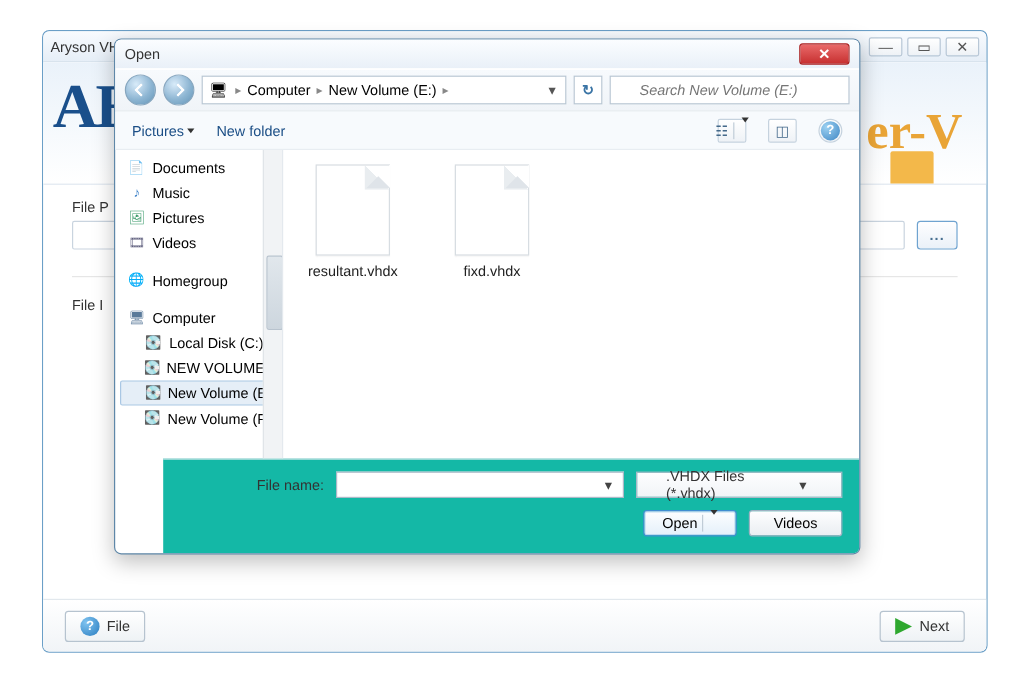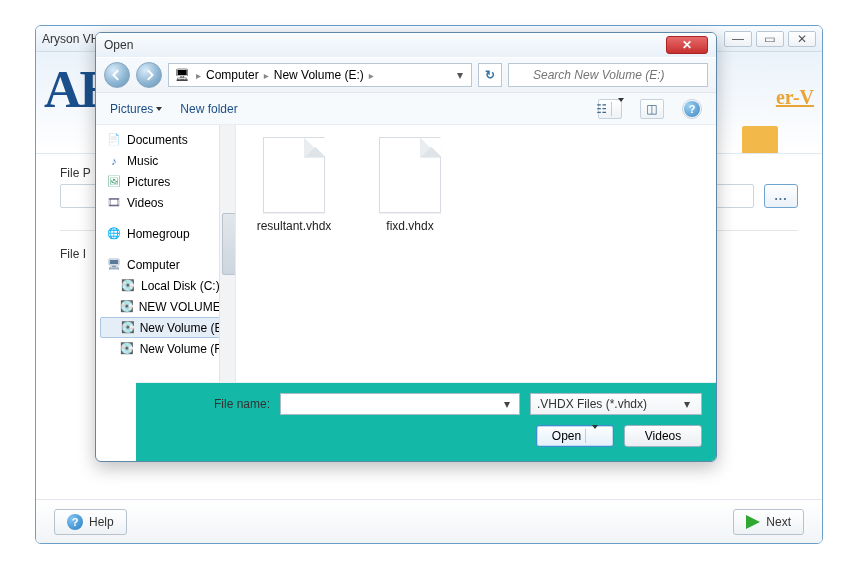--- a/index.html
+++ b/index.html
@@ -6,21 +6,21 @@
 body { background: #fff; width: 853px; height: 569px; position: relative; overflow: hidden; }
 
 
 .app-window { position: absolute; left: 35px; top: 25px; width: 788px; height: 519px; border: 1px solid #6b9fc7; border-radius: 6px; background: #fff; overflow: hidden; }
 .app-titlebar { height: 26px; background: linear-gradient(#f8fbfe,#e6eef7); border-bottom: 1px solid #d0dde9; display: flex; align-items: center; padding: 0 6px; color: #333; }
 .app-title { flex: 1; overflow: hidden; white-space: nowrap; }
 .win-btn { width: 28px; height: 16px; border: 1px solid #b8c7d6; background: linear-gradient(#fff,#eef2f6); border-radius: 2px; margin-left: 4px; display: flex; align-items: center; justify-content: center; font-size: 10px; color: #555; cursor: pointer; }
 .app-body { position: relative; height: calc(100% - 26px); background: #fff; }
 .banner { height: 102px; background: linear-gradient(#eaf2fa 0%, #fff 100%); border-bottom: 1px solid #e0e8f0; position: relative; overflow: hidden; }
 .banner-logo { position: absolute; left: 8px; top: 8px; font-family: "Times New Roman", serif; font-size: 52px; font-weight: bold; color: #1a4f8b; letter-spacing: -2px; }
-.banner-suffix { position: absolute; right: 8px; top: 34px; font-family: "Comic Sans MS","Segoe Script",cursive; font-size: 20px; color: #e9a436; font-weight: bold; text-decoration: underline; }
+.banner-suffix { position: absolute; right: 20px; top: 34px; font-family: "Comic Sans MS","Segoe Script",cursive; font-size: 42px; color: #e9a436; font-weight: bold; }
 .banner-toolbar-icon { position:absolute; right:44px; top:74px; width:36px; height:32px; background:#f3b84a; border-radius:2px; }
 .section { padding: 12px 24px; }
 .section-label { color: #333; margin-bottom: 4px; }
 .section-row { display:flex; gap:10px; align-items:center; }
 .path-input { flex:1; height:24px; border:1px solid #c9d4df; border-radius:2px; padding:0 6px; background:#fff; }
 .browse-btn { width:34px; height:24px; border:1px solid #6fa3d0; border-radius:3px; background:linear-gradient(#fefeff,#eaf1f8); cursor:pointer; display:flex; align-items:center; justify-content:center; letter-spacing:1px; color:#486f90; font-weight:bold; }
 .divider { border-top:1px solid #e6e6e6; margin: 10px 24px 4px 24px; }
 .footer { position:absolute; bottom:0; left:0; right:0; height:44px; background:linear-gradient(#fff,#f1f4f7); border-top:1px solid #e2e8ed; display:flex; align-items:center; padding:0 18px; }
 .footer-btn { height:26px; padding:0 12px; border:1px solid #b6c3cf; border-radius:3px; background:linear-gradient(#fff,#eef2f5); display:flex; align-items:center; gap:6px; cursor:pointer; color:#333; }
 .footer-spacer { flex:1; }
@@ -62,21 +62,21 @@
 .file-thumb { width:62px; height:76px; background:#fff; border:1px solid #d7dde2; position:relative; box-shadow:0 1px 1px rgba(0,0,0,.05);}
 .file-thumb::after { content:""; position:absolute; right:-1px; top:-1px; width:20px; height:20px; background:linear-gradient(135deg,#fff 0 48%, #dfe4e9 50% 100%); clip-path:polygon(0 0,100% 100%,0 100%); transform:scaleX(-1);}
 .file-fold { position:absolute; right:0; top:0; width:20px; height:20px; background:linear-gradient(225deg, transparent 49%, #e9edf0 50%);}
 .file-label { text-align:center; color:#222;}
 .od-bottom { border-top:1px solid #e8edf2; padding:10px 14px 14px 14px; background:#14b8a6;margin-left:40px;}
 .fn-row { display:flex; align-items:center; gap:10px; }
 .fn-label { color:#333; min-width:62px; text-align:right; padding-left:64px;}
 .fn-combo { flex:1; height:22px; border:1px solid #abb9c7; background:#fff; display:flex; align-items:center; padding:0 4px; position:relative;}
 .fn-combo input { border:0; outline:0; flex:1; background:transparent;}
 .combo-drop { width:16px; text-align:center; color:#444; cursor:pointer;}
-.filter-combo { width:172px; height:22px; border:1px solid #abb9c7; background:linear-gradient(#fefeff,#f1f4f7); display:flex; align-items:center; padding:0 6px; color:#333; cursor:pointer;}
+.filter-combo { width:172px; height:22px; border:1px solid #abb9c7; background:linear-gradient(#fefeff,#f1f4f7); display:flex; align-items:center; padding:0 24px; color:#333; cursor:pointer;}
 .btn-row { display:flex; gap:10px; justify-content:flex-end; margin-top:10px; }
 .dlg-btn { width:78px; height:22px; border:1px solid #9eb2c3; border-radius:3px; background:linear-gradient(#fefeff,#eaeef2); display:flex; align-items:center; justify-content:center; cursor:pointer;}
 .dlg-btn.primary { border-color:#3f8dd0; box-shadow:inset 0 0 0 1px #bcd9f0; background:linear-gradient(#fdfeff,#e4f0fa);}
 .small-caret { width:0; height:0; border-left:3px solid transparent; border-right:3px solid transparent; border-top:4px solid #333; }
 .caret-wrap { border-left:1px solid #c0ccd7; padding-left:6px; margin-left:4px;}
 .ticon-docs{color:#d79a3a}.ticon-music{color:#3a7fc7}.ticon-pics{color:#3a9a6a}.ticon-vid{color:#5a5a7a}.ticon-home{color:#3a7fae}.ticon-comp{color:#5a7a9a}.ticon-disk{color:#6aa36a}
 </style>
 </head>
 <body>
 
@@ -108,21 +108,21 @@
           </div>
       </div>
     </div>
     <div class="divider"></div>
     <div class="section">
       <div class="section-label">File I</div>
     </div>
     <div class="footer">
       <div class="footer-btn">
         <span class="help-icon">?</span>
-        <span>Help</span>
+        <span>File</span>
       </div>
       <div class="footer-spacer"></div>
       <div class="footer-btn">
         <span class="next-icon"></span>
         <span>Next</span>
       </div>
     </div>
   </div>
 </div>
 

